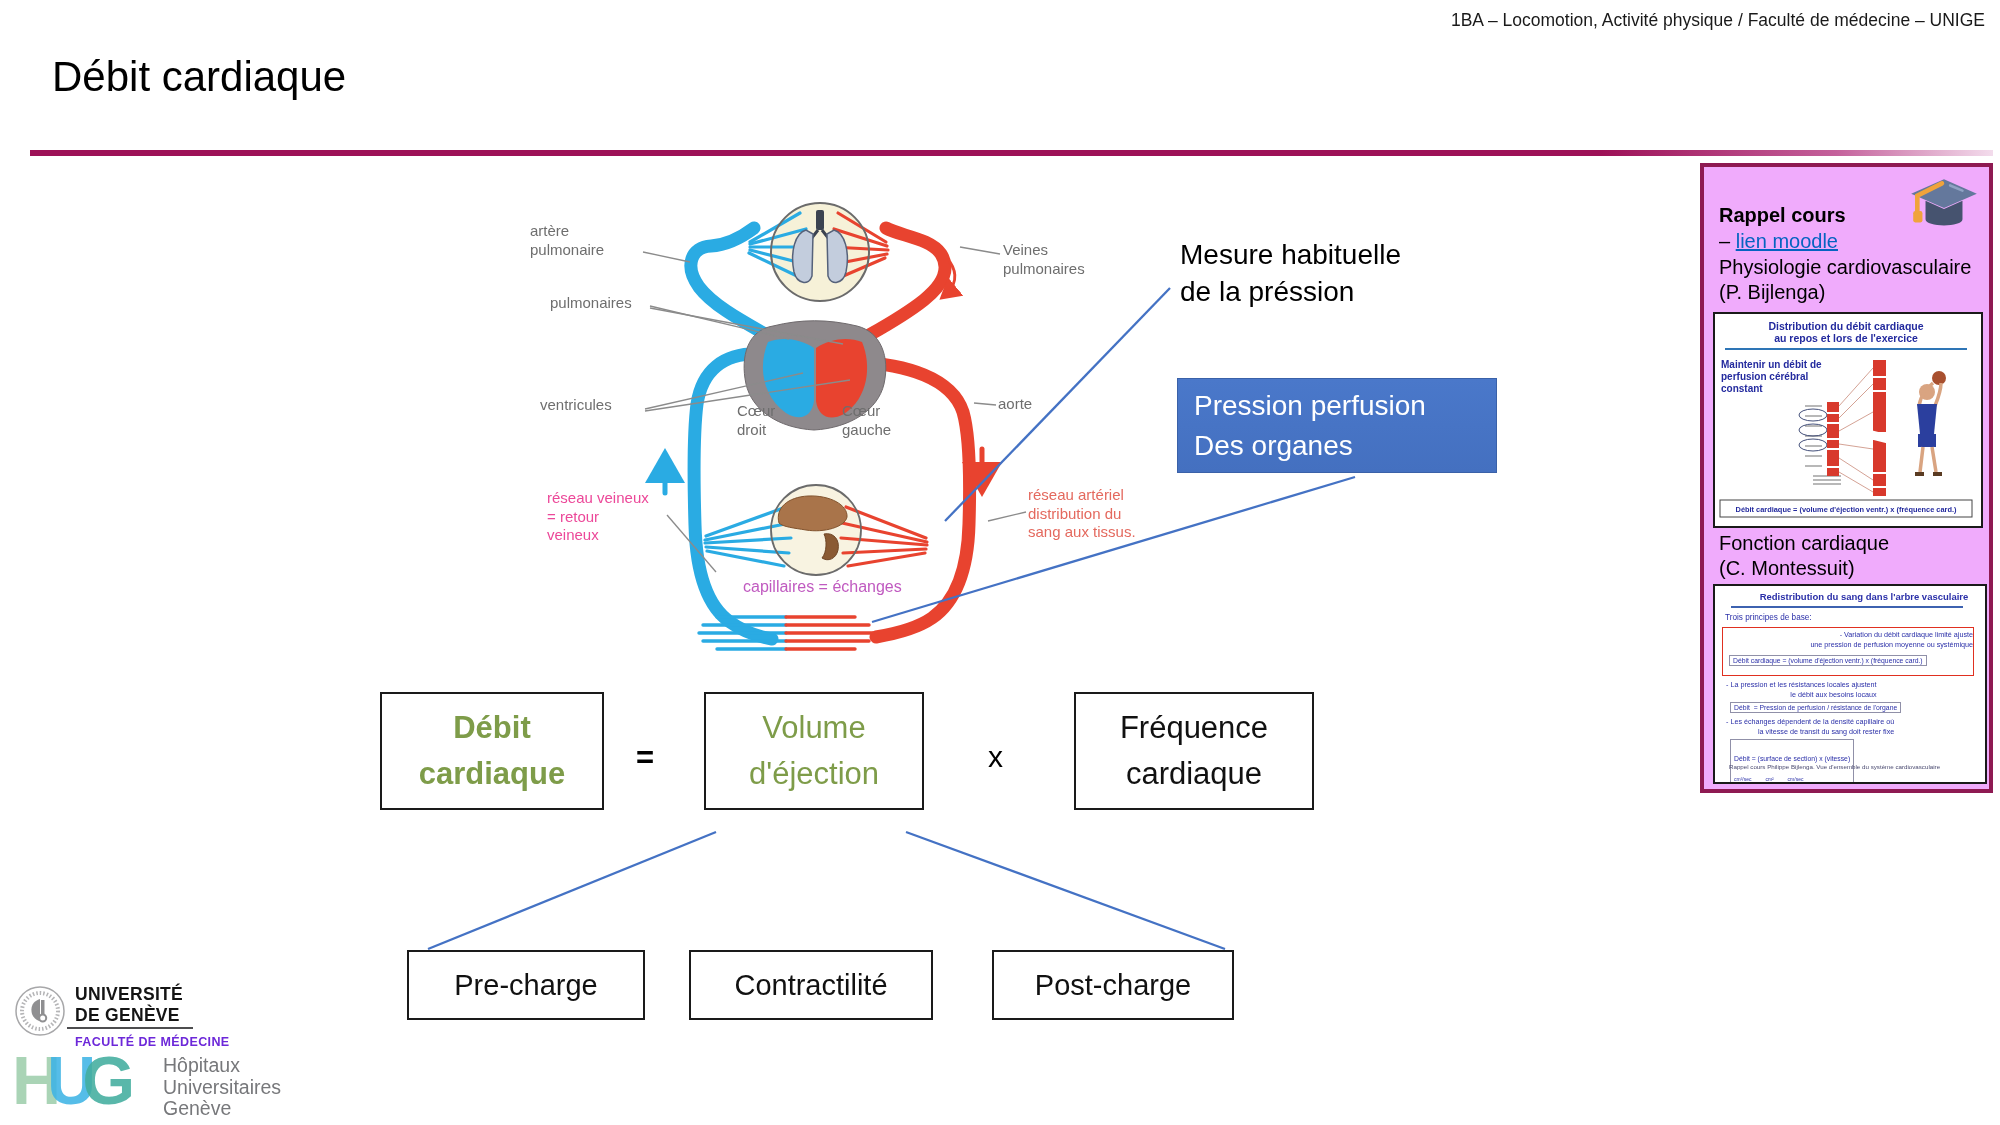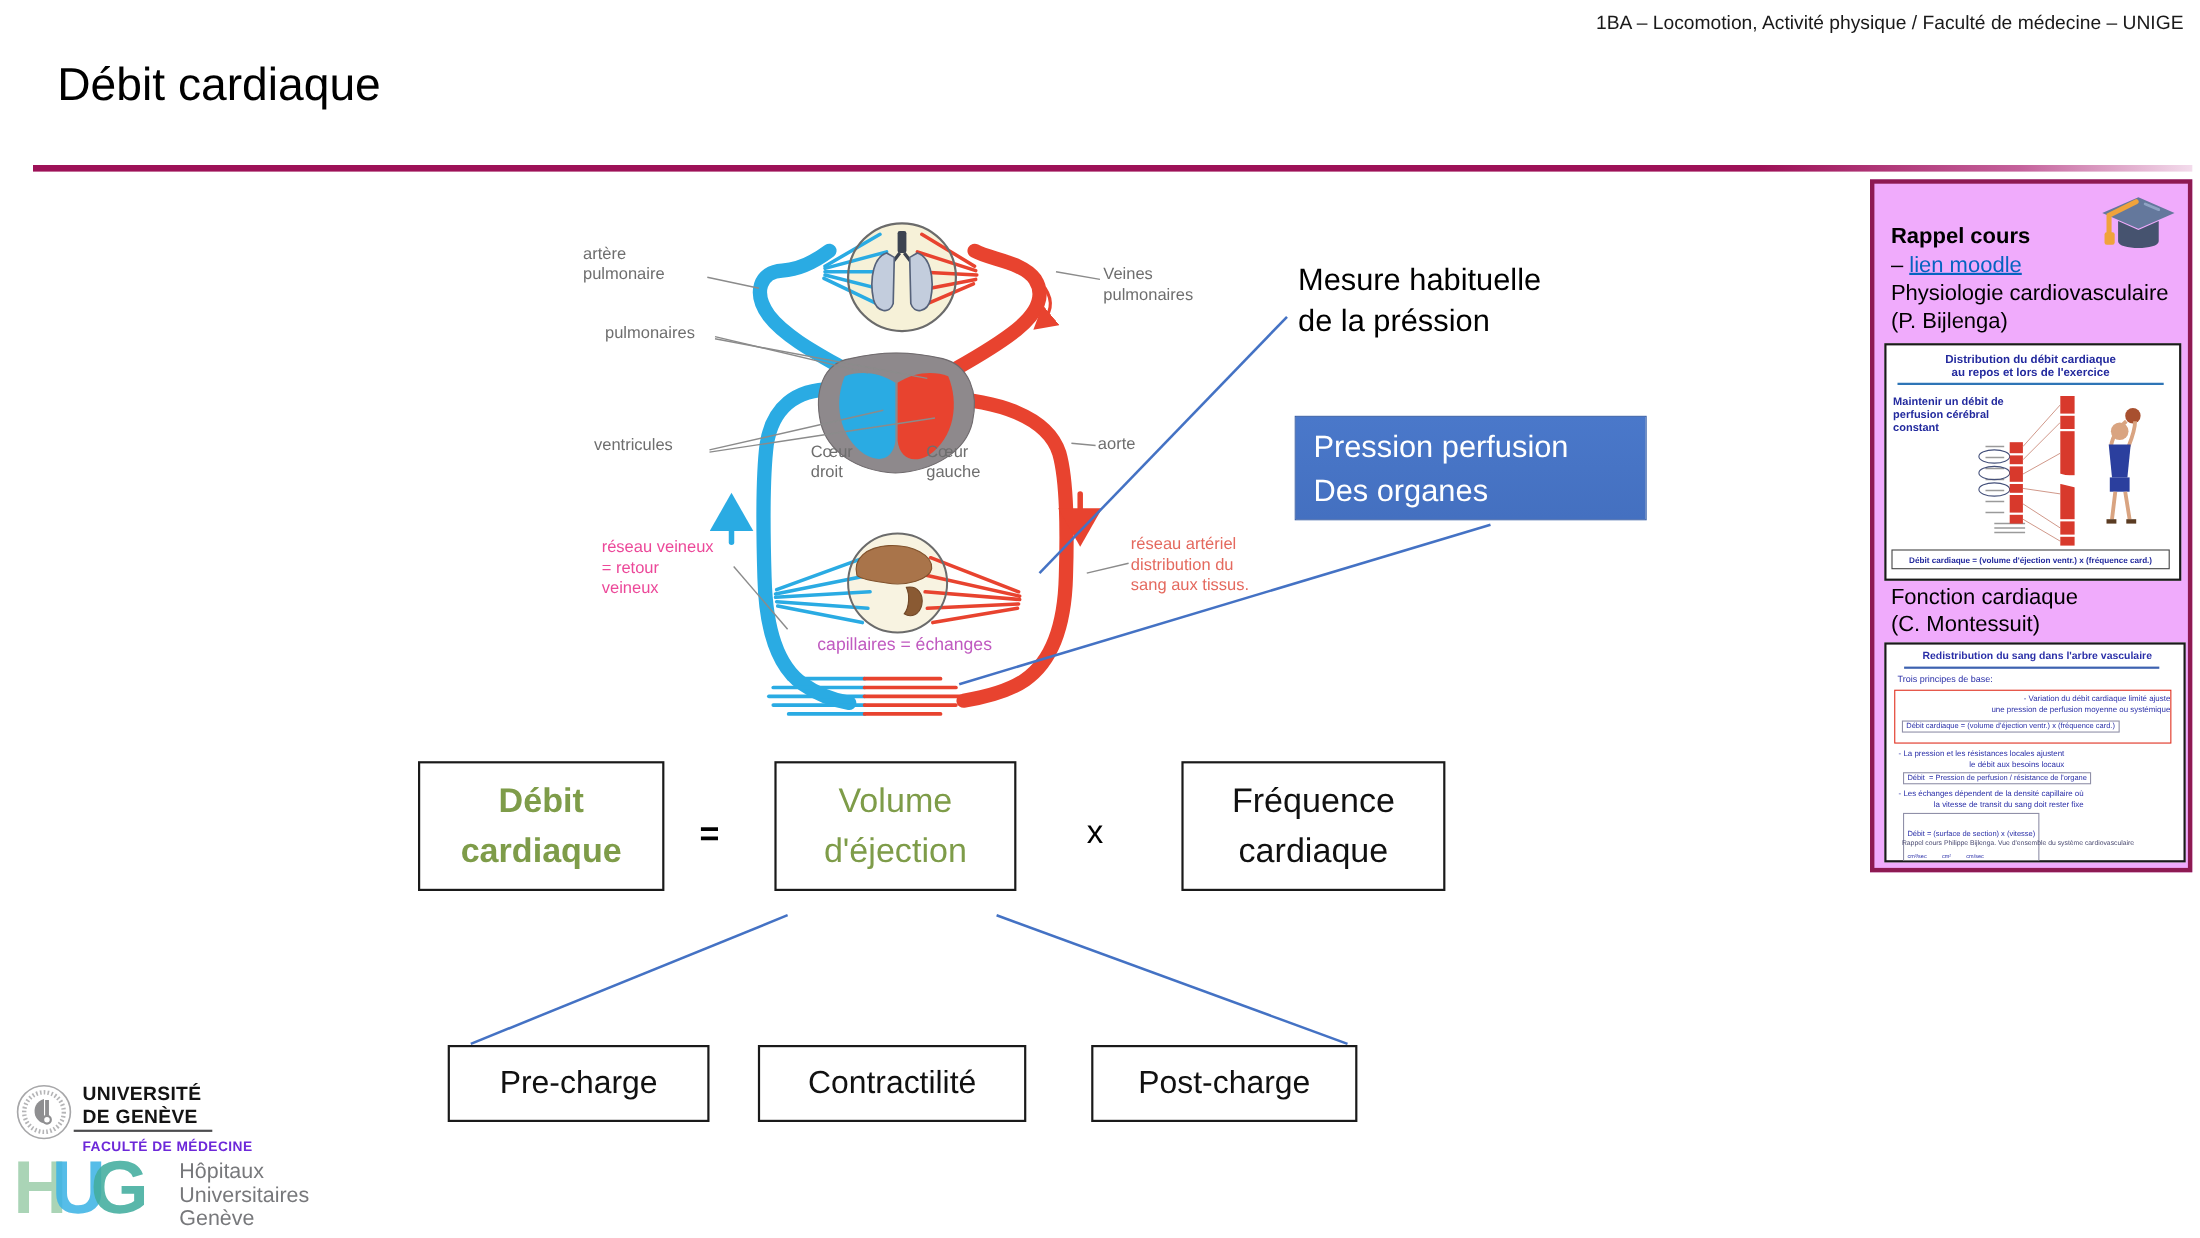--- a/index.html
+++ b/index.html
@@ -295,21 +295,21 @@
         </g>
         <rect x="5" y="186" width="252" height="17" fill="#fff" stroke="#444"></rect>
         <text x="131" y="198" text-anchor="middle" font-size="7.4" font-weight="bold" fill="#232a9e">Débit cardiaque = (volume d'éjection ventr.) x (fréquence card.)</text>
       </svg>
     </div>
 
     <div class="sb-text" style="top:364px;">Fonction cardiaque</div>
     <div class="sb-text" style="top:389px;">(C. Montessuit)</div>
 
     <div class="thumb" style="left:9px;top:417px;width:270px;height:196px;">
-      <div class="t2" style="left:4px;top:5px;width:266px;text-align:center;font-size:9.5px;font-weight:700;">Redistribution du sang dans l'arbre vasculaire</div>
+      <div class="t2" style="left:16px;top:5px;width:266px;text-align:center;font-size:9.5px;font-weight:700;">Redistribution du sang dans l'arbre vasculaire</div>
       <div class="abs" style="left:16px;top:20px;width:232px;height:2px;background:#3d62b0;"></div>
       <div class="t2" style="left:10px;top:27px;font-size:8.2px;">Trois principes de base:</div>
       <div class="abs" style="left:7px;top:41px;width:250px;height:47px;border:1.6px solid #e03020;">
         <div class="t2 pre" style="position:static;padding:2px 0 0 4px;font-size:7.2px;line-height:9.5px;">- Variation du débit cardiaque limité ajuste
 une pression de perfusion moyenne ou systémique</div>
         <div class="t2box" style="position:static;display:inline-block;margin:2px 0 0 6px;">Débit cardiaque = (volume d'éjection ventr.) x (fréquence card.)</div>
       </div>
       <div class="t2 pre" style="left:11px;top:94px;font-size:7.2px;line-height:9.5px;">- La pression et les résistances locales ajustent
 le débit aux besoins locaux</div>
       <div class="t2box" style="left:15px;top:116px;">Débit  = Pression de perfusion / résistance de l'organe</div>

